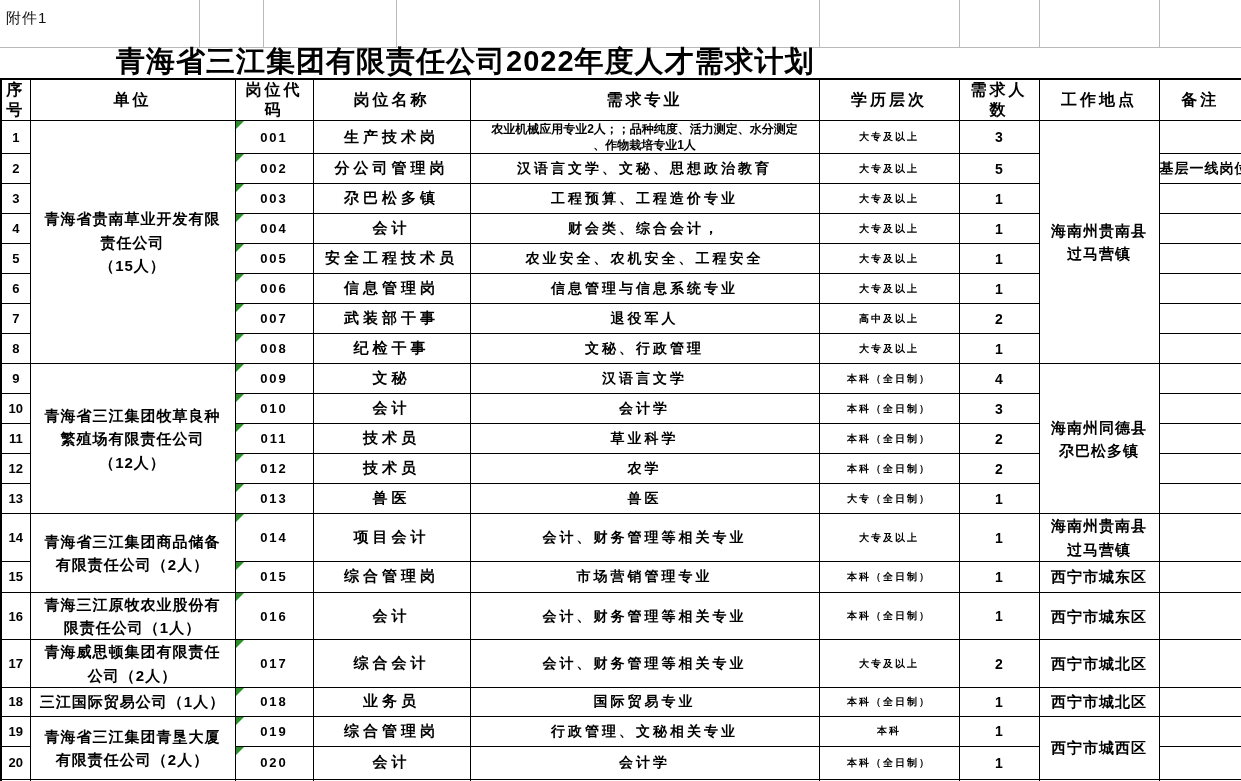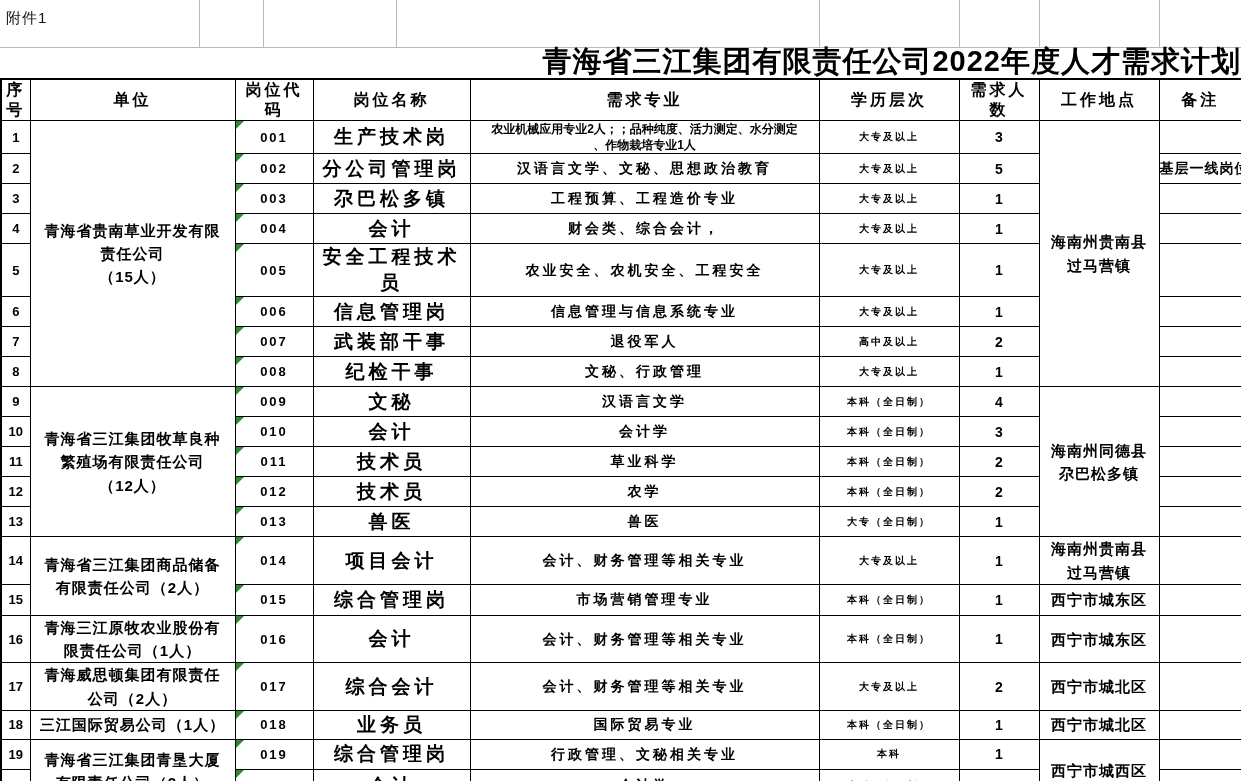--- a/index.html
+++ b/index.html
@@ -9,40 +9,40 @@
     -webkit-font-smoothing:none;
   }
   
   .top-strip{position:absolute;left:0;top:0;width:1241px;height:47px;background:#fff;}
   .vline{position:absolute;top:0;width:1px;height:47px;background:#b9b9b9;}
   .hline{position:absolute;left:0;top:47px;width:1241px;height:1px;background:#b9b9b9;}
   .attachment{position:absolute;left:6px;top:9px;font-size:15px;color:#111;letter-spacing:1px;}
   
   .title{
     position:absolute;top:46px;left:116px;width:1125px;height:31px;
-    text-align:right;font-size:29px;font-weight:bold;color:#000;
+    text-align:left;font-size:29px;font-weight:bold;color:#000;
     letter-spacing:1px;white-space:nowrap;line-height:31px;
   }
   
   table.main{
     position:absolute;left:0;top:78px;width:1241px;
     border-collapse:collapse;table-layout:fixed;
     border:2px solid #000;
   }
   table.main th,table.main td{
     border:1px solid #000;padding:0;margin:0;
     text-align:center;vertical-align:middle;color:#000;
     font-weight:bold;overflow:visible;
   }
   th{font-size:16px;line-height:1.25;letter-spacing:3px;white-space:pre-line;}
   td{white-space:pre-line;}
   .c-seq{font-size:13px;letter-spacing:0;}
   .c-unit{font-size:15px;line-height:1.55;letter-spacing:1px;}
   .c-code{font-size:13px;letter-spacing:2px;position:relative;}
-  .c-name{font-size:19px;letter-spacing:4px;}
+  .c-name{font-size:15px;letter-spacing:4px;}
   .c-major{font-size:14px;letter-spacing:3px;line-height:1.35;}
   .c-major.sm{font-size:12px;letter-spacing:0;line-height:1.35;}
   .c-degree{font-size:10px;letter-spacing:2px;font-family:Liberation Serif, serif;}
   .c-count{font-size:14px;letter-spacing:0;}
   .c-loc{font-size:15px;letter-spacing:1px;line-height:1.55;}
   .c-remark{font-size:14px;letter-spacing:1px;white-space:nowrap;text-align:left;padding-left:6px;}
   .c-total-label{font-size:16px;letter-spacing:2px;}
   .flag{
     position:absolute;top:0;left:0;width:0;height:0;
     border-top:8px solid #2e8b2e;border-right:8px solid transparent;

